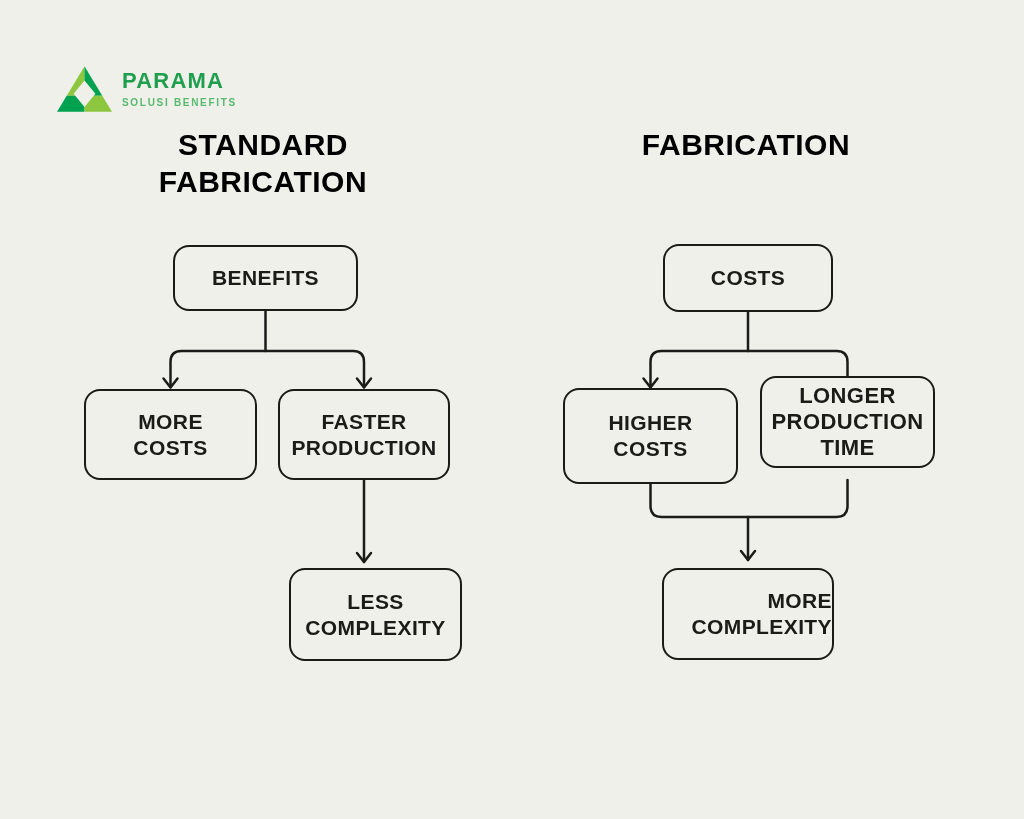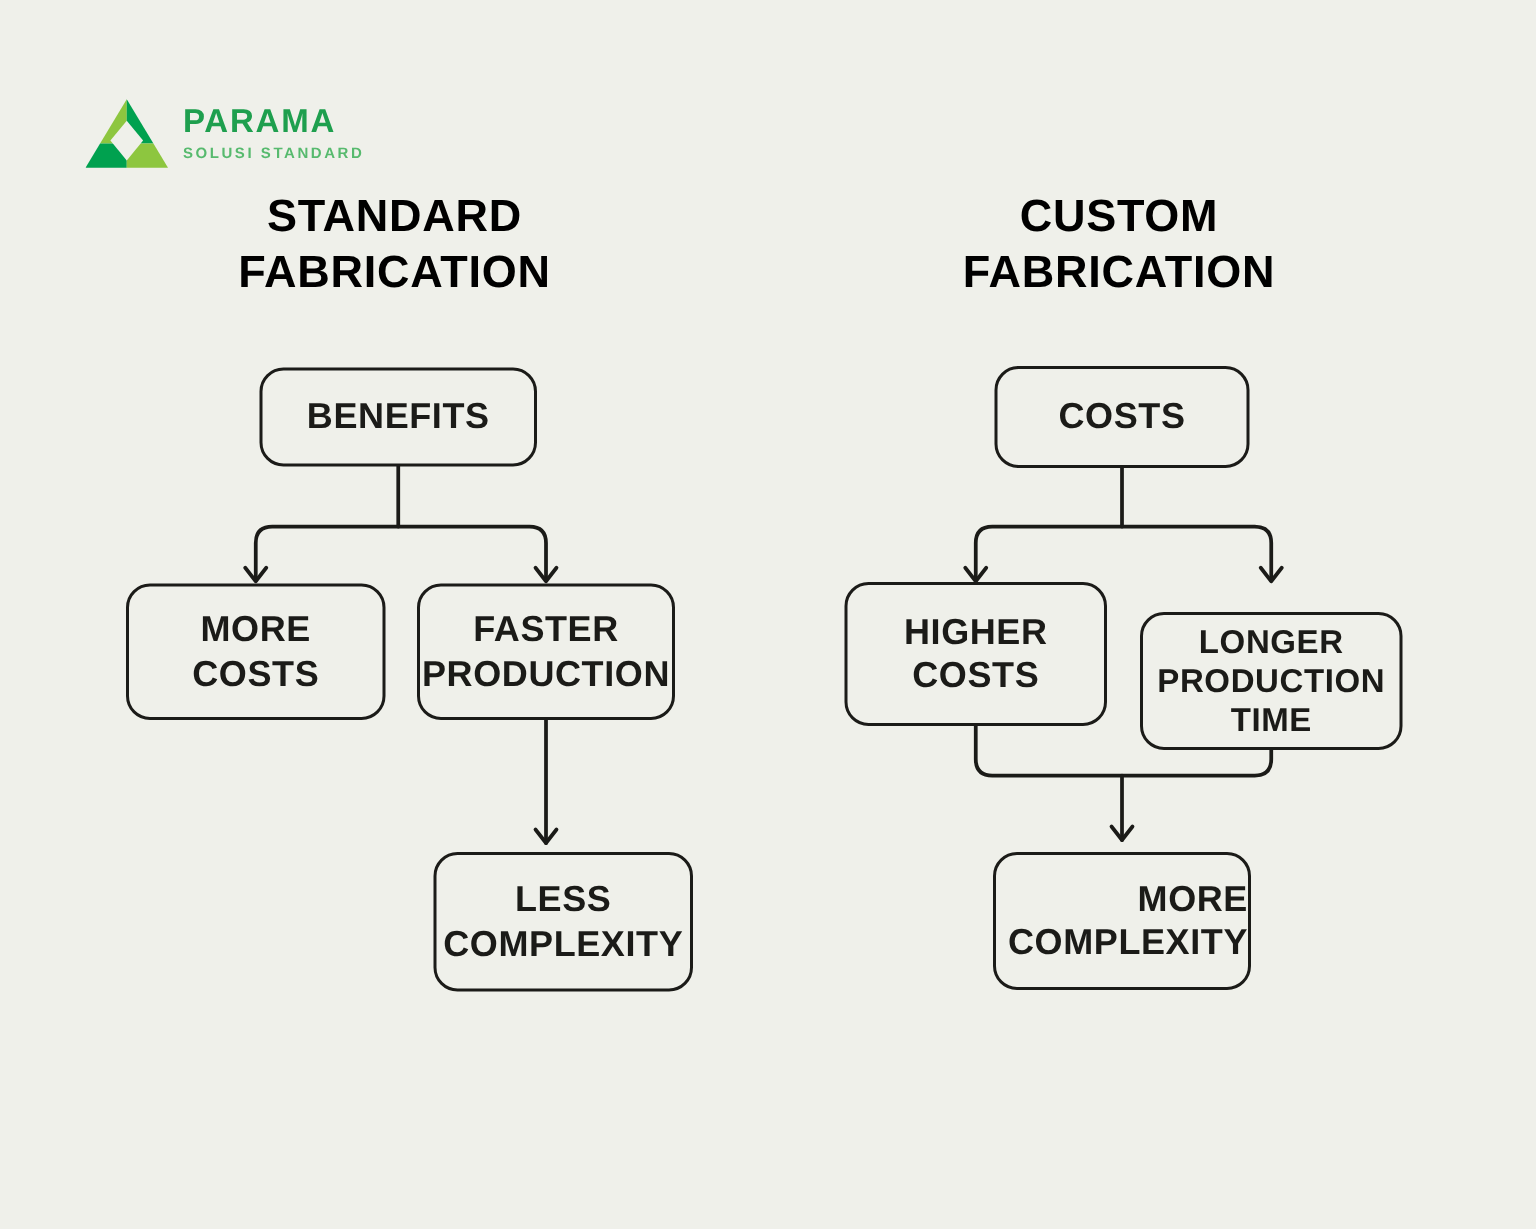--- a/index.html
+++ b/index.html
@@ -26,31 +26,31 @@
   .col-title span { display:block; }
   .col-title.left  { left:113px; }
   .col-title.right { left:596px; }
 
   
   .box {
     position:absolute;
     border:2.5px solid #1B1B18; border-radius:16px;
     background:#EFF0EA;
     display:flex; flex-direction:column; align-items:center; justify-content:center;
-    font-weight:bold; font-size:24px; letter-spacing:0.4px; line-height:1.22;
+    font-weight:bold; font-size:21px; letter-spacing:0.4px; line-height:1.22;
     color:#1B1B18; text-align:center;
   }
   .box span { display:block; }
   .box-benefits { left:173px; top:245px; width:185px; height:66px; }
   .box-costs    { left:663px; top:244px; width:170px; height:68px; }
   .box-lower    { left:84px;  top:389px; width:173px; height:91px; }
   .box-faster   { left:278px; top:389px; width:172px; height:91px; }
   .box-less     { left:289px; top:568px; width:173px; height:93px; }
   .box-higher   { left:563px; top:388px; width:175px; height:96px; }
-  .box-longer   { left:760px; top:408px; width:175px; height:92px; font-size:22px; line-height:1.18; }
+  .box-longer   { left:760px; top:376px; width:175px; height:92px; font-size:22px; line-height:1.18; }
   .box-more     { left:662px; top:568px; width:172px; height:92px;align-items:flex-end; }
 
   
   .connectors { position:absolute; left:0; top:0; width:1024px; height:819px; pointer-events:none; }
   .connectors path { fill:none; stroke:#1B1B18; stroke-width:2.5; stroke-linejoin:round; stroke-linecap:round; }
 </style>
 </head>
 <body>
 
 <div class="canvas">
@@ -58,30 +58,29 @@
   <header class="logo">
     <svg class="logo-icon" viewBox="0 0 116 96" aria-hidden="true">
       <polygon points="58,0 20.5,62 58,62" fill="#8DC63F"></polygon>
       <polygon points="20.5,62 0,96 58,96 58,62" fill="#00A14F"></polygon>
       <polygon points="58,0 58,62 95.5,62" fill="#00A14F"></polygon>
       <polygon points="95.5,62 116,96 58,96 58,62" fill="#8DC63F"></polygon>
       <polygon points="58,30 81,58 58,86 35,58" fill="#EFF0EA"></polygon>
     </svg>
     <div class="logo-text">
       <span class="logo-name">PARAMA</span>
-      <span class="logo-tagline">SOLUSI STANDARD</span>
+      <span class="logo-tagline">SOLUSI BENEFITS</span>
     </div>
   </header>
 
   <div class="col-title left">
     <span>STANDARD</span>
     <span>FABRICATION</span>
   </div>
   <div class="col-title right">
-    <span>CUSTOM</span>
     <span>FABRICATION</span>
   </div>
 
   <svg class="connectors" viewBox="0 0 1024 819" aria-hidden="true">
 
     <path d="M265.5 311 L265.5 351"></path>
     <path d="M170.5 387 L170.5 362 Q170.5 351 181.5 351 L353 351 Q364 351 364 362 L364 387"></path>
     <path d="M163.5 378.5 L170.5 387.5 L177.5 378.5"></path>
     <path d="M357 378.5 L364 387.5 L371 378.5"></path>
     <path d="M364 480 L364 562"></path>

